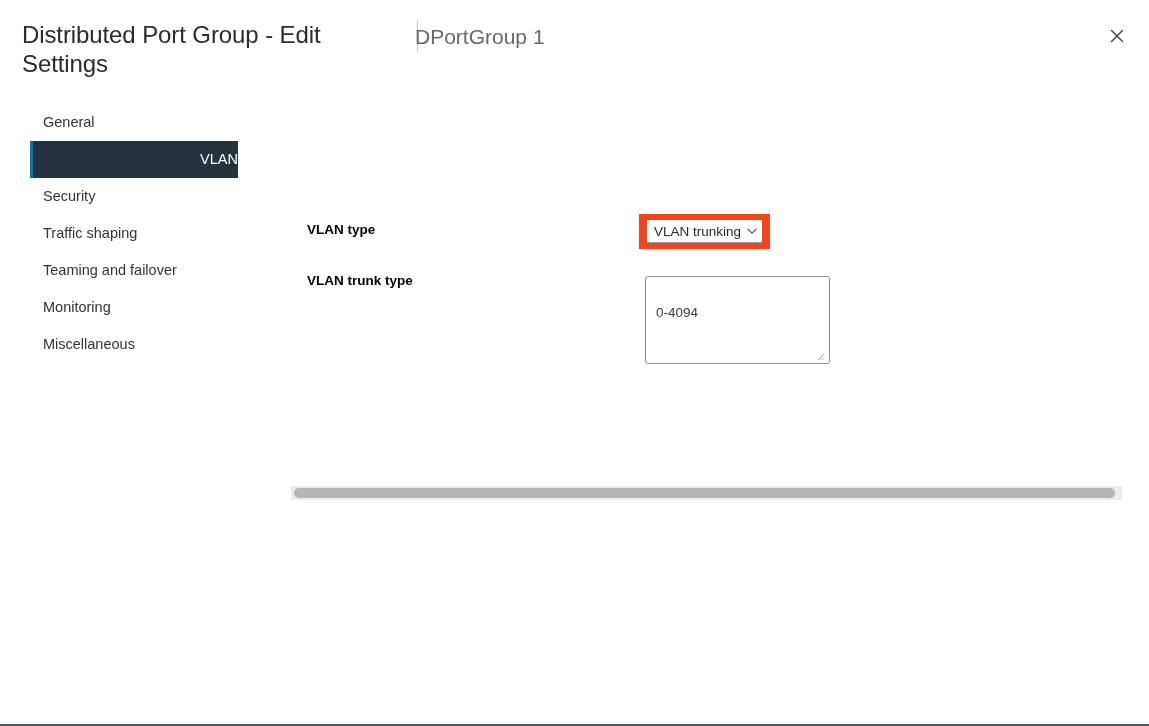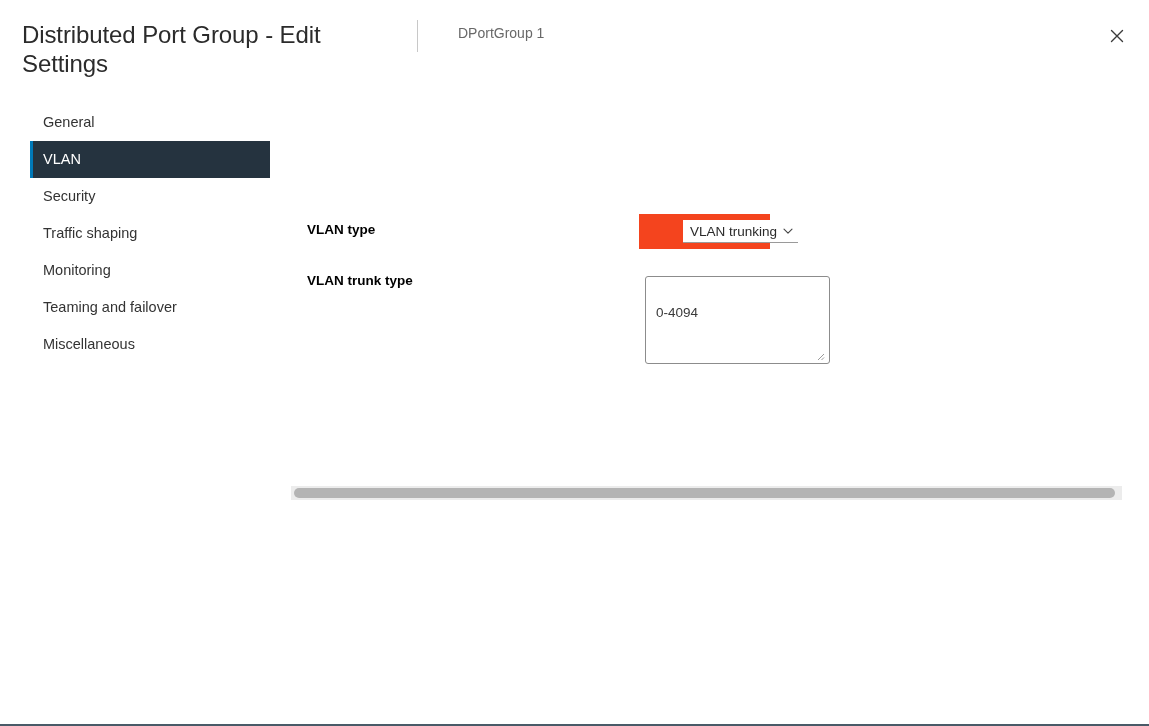--- a/index.html
+++ b/index.html
@@ -48,23 +48,23 @@
   .header-divider {
     position: absolute;
     left: 417px;
     top: 20px;
     width: 1px;
     height: 32px;
     background: #c8c8c8;
   }
   .header-subtitle {
     position: absolute;
-    left: 458px;
+    left: 415px;
     top: 25px;
-    font-size: 14px;
+    font-size: 21px;
     color: #686868;
     font-weight: 400;
   }
   .close-btn {
     position: absolute;
     right: 18px;
     top: 22px;
     width: 28px;
     height: 28px;
     display: flex;
@@ -91,21 +91,22 @@
     padding-left: 13px;
     font-size: 14.5px;
     color: #333333;
     cursor: pointer;
     box-sizing: border-box;
     white-space: nowrap;
   }
   .nav-item.selected {
     background: #25333f;
     color: #ffffff;
-    width: 240px;
+    width: 208px;
+    text-align: right;
   }
   .nav-item.selected::before {
     content: "";
     position: absolute;
     left: 0; top: 0;
     width: 3px;
     height: 37px;
     background: #0079b8;
   }
 
@@ -145,21 +146,20 @@
     background: #ffffff;
     border: none;
     border-bottom: 1px solid #9a9a9a;
     box-sizing: border-box;
     display: flex;
     align-items: center;
     padding: 0 4px 0 7px;
     font-size: 13.5px;
     color: #2a2a2a;
     cursor: pointer;
-    margin-left: 36px;
   }
   .vlan-select .sel-text { flex: 1; white-space: nowrap; }
   .vlan-select .chev {
     width: 12px;
     height: 12px;
     display: block;
     margin-left: 4px;
   }
 
   
@@ -246,24 +246,24 @@
     <div class="nav-item selected">
       <span>VLAN</span>
     </div>
     <div class="nav-item">
       <span>Security</span>
     </div>
     <div class="nav-item">
       <span>Traffic shaping</span>
     </div>
     <div class="nav-item">
+      <span>Teaming and failover</span>
+    </div>
+    <div class="nav-item">
       <span>Monitoring</span>
-    </div>
-    <div class="nav-item">
-      <span>Teaming and failover</span>
     </div>
     <div class="nav-item">
       <span>Miscellaneous</span>
     </div>
   </div>
 
   <div class="form-area">
 
     <div class="field-label label-vlan-type">VLAN type</div>
 

